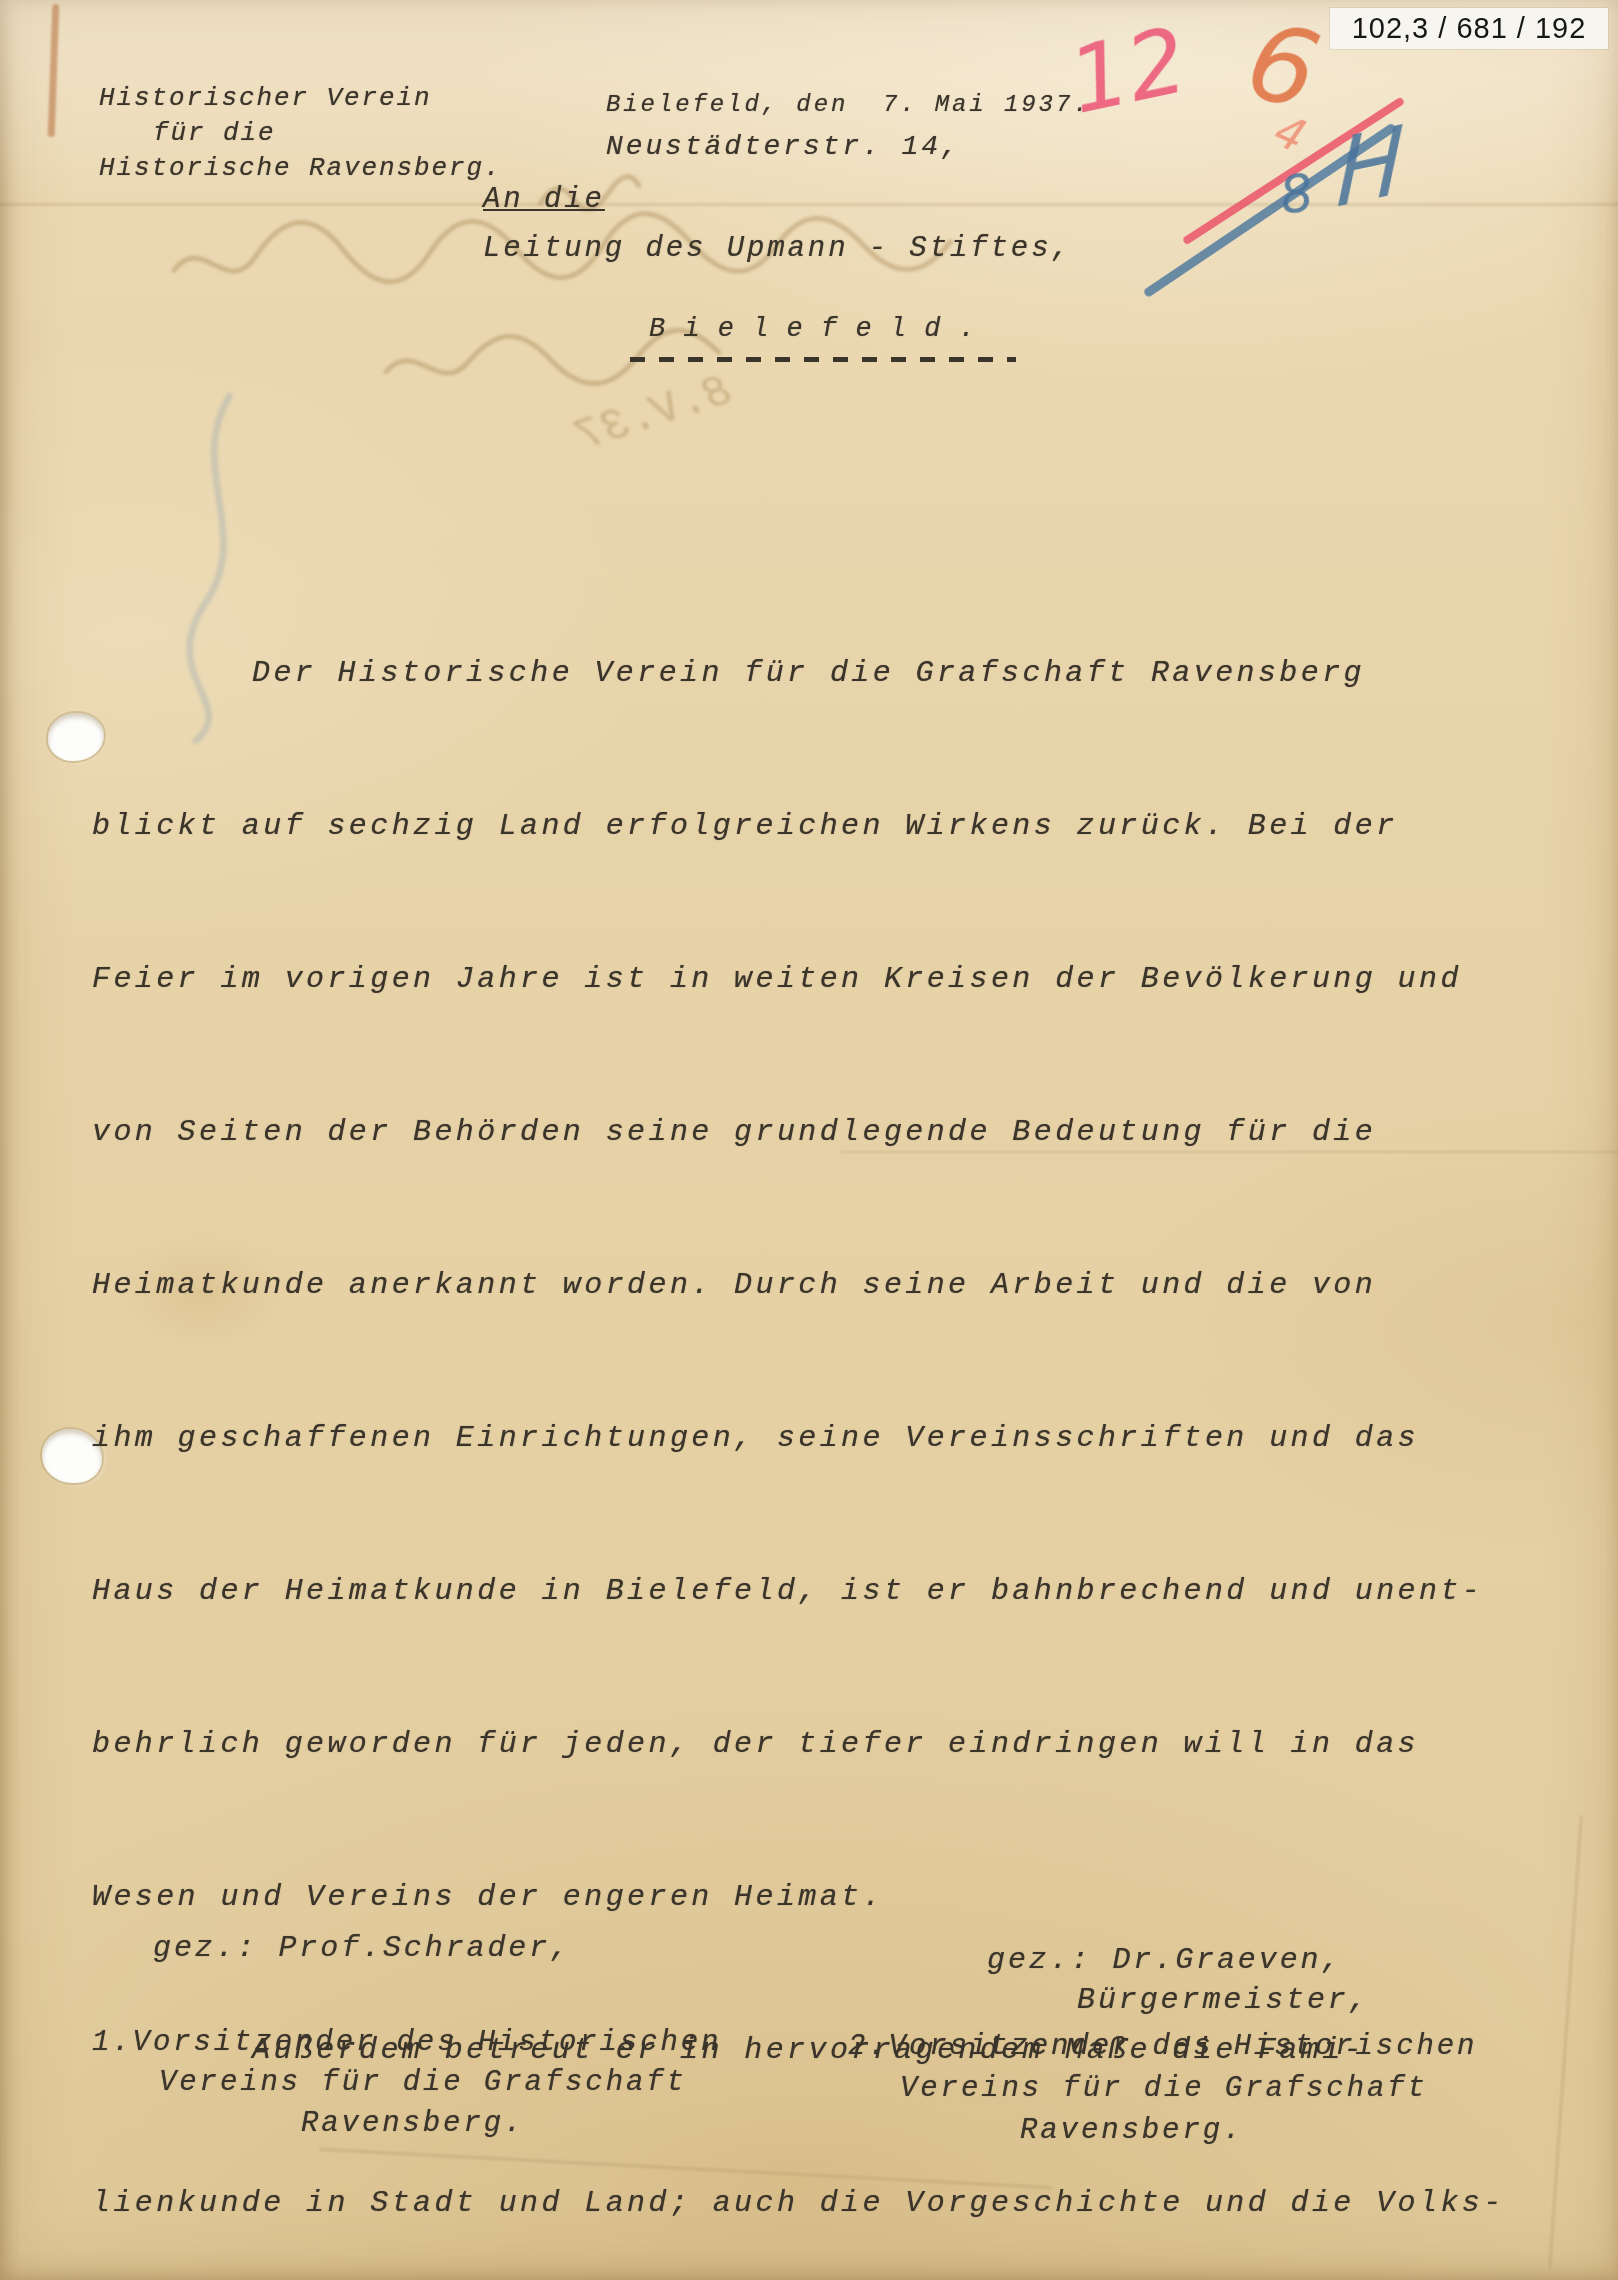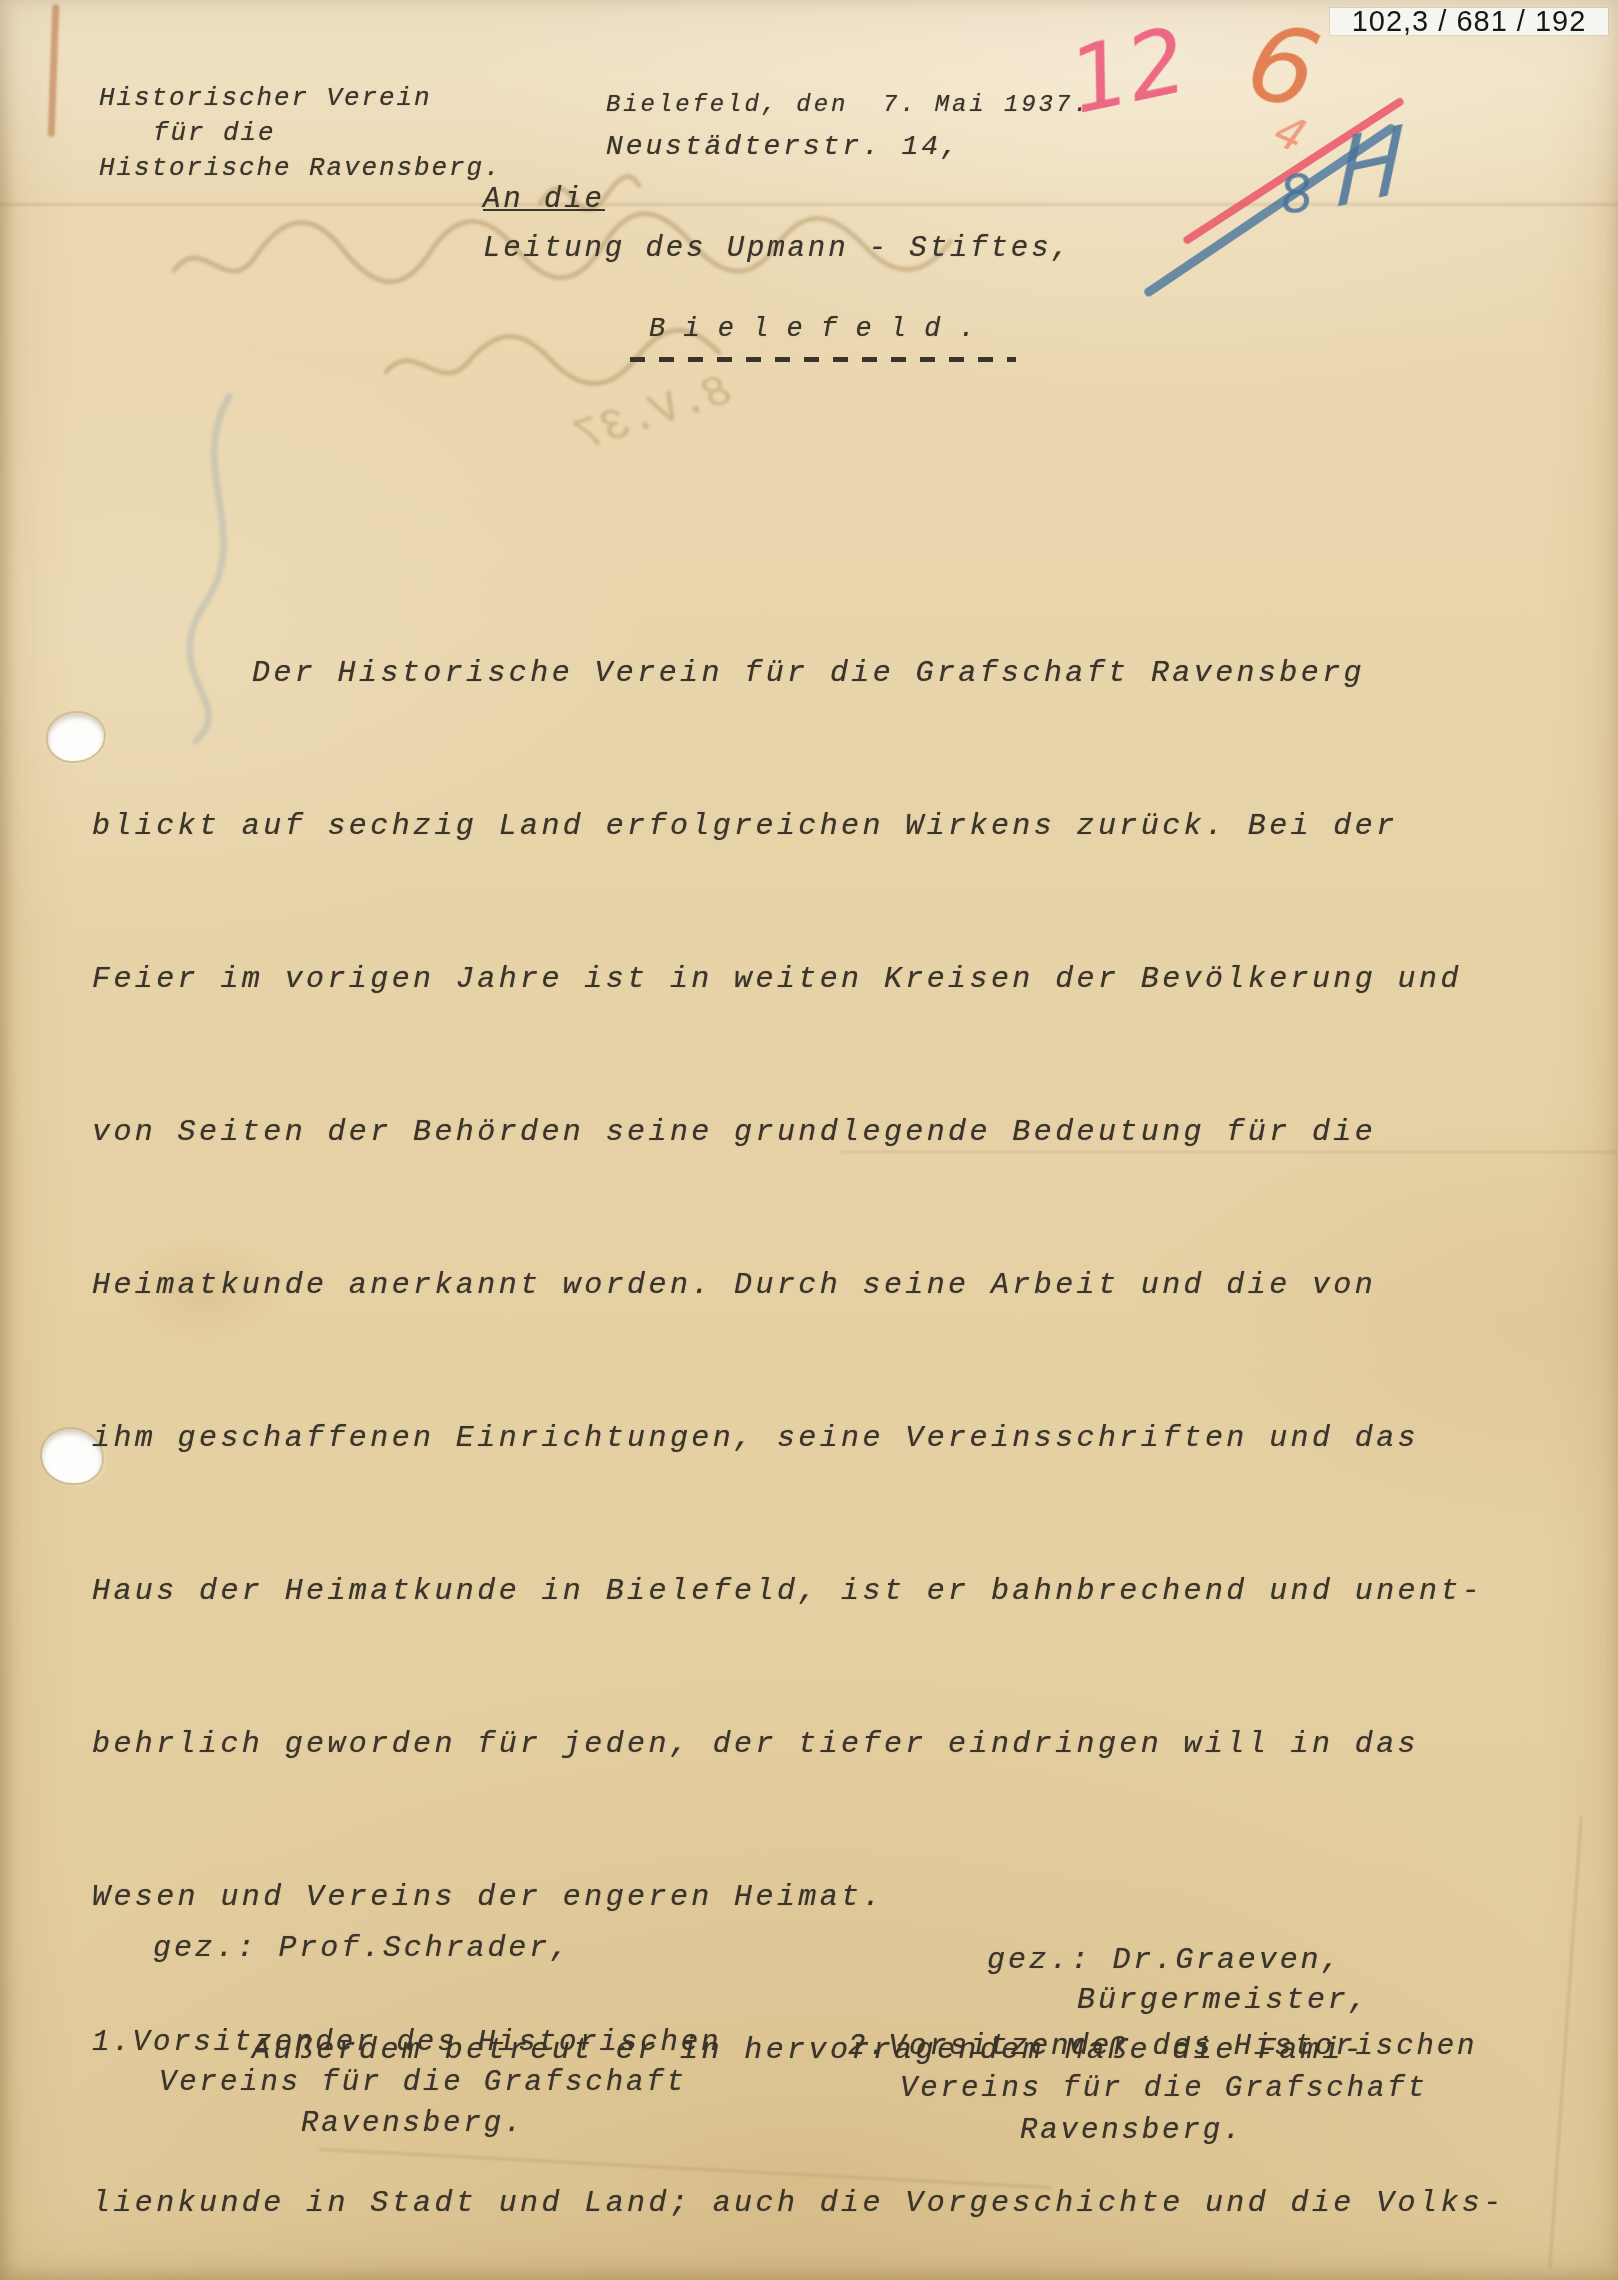--- a/index.html
+++ b/index.html
@@ -26,21 +26,21 @@
   .bodytext{position:absolute;left:92px;top:546px;width:1439px;font-style:italic;
     color:#3a342b;font-size:30px;letter-spacing:3.4px;line-height:51px;white-space:pre;
     text-shadow:0 0 1px rgba(58,52,43,.6);}
   .bodytext .line{min-height:51px;}
   .bodytext .indent{padding-left:160px;}
   .dashes{position:absolute;height:4.8px;
     background:repeating-linear-gradient(90deg,#3a342b 0 15.4px,transparent 15.4px 29px);
     filter:blur(0.3px);}
   
   .pencil{position:absolute;font-family:"DejaVu Sans",sans-serif;font-style:italic;line-height:1;}
-  .label-box{position:absolute;left:1330px;top:7.7px;width:278px;height:27px;
+  .label-box{position:absolute;left:1330px;top:7.7px;width:278px;height:41px;
     background:#f7f5f0;display:flex;align-items:center;justify-content:center;
     font-family:"Liberation Sans",sans-serif;font-style:normal;font-size:29px;
     color:#161616;letter-spacing:1px;box-shadow:0 0 0 1px rgba(60,50,30,.08);}
   .strike{position:absolute;border-radius:4.8px;transform-origin:left center;}
   .hole{position:absolute;background:#fdfdfb;
     box-shadow:0 0 0 1.9px rgba(190,168,122,.55), inset 0 3.9px 4.8px rgba(150,130,92,.38),
       2.9px 1.9px 5.8px rgba(235,222,190,.9);}
   svg{position:absolute;overflow:visible;}
 </style>
 </head>

